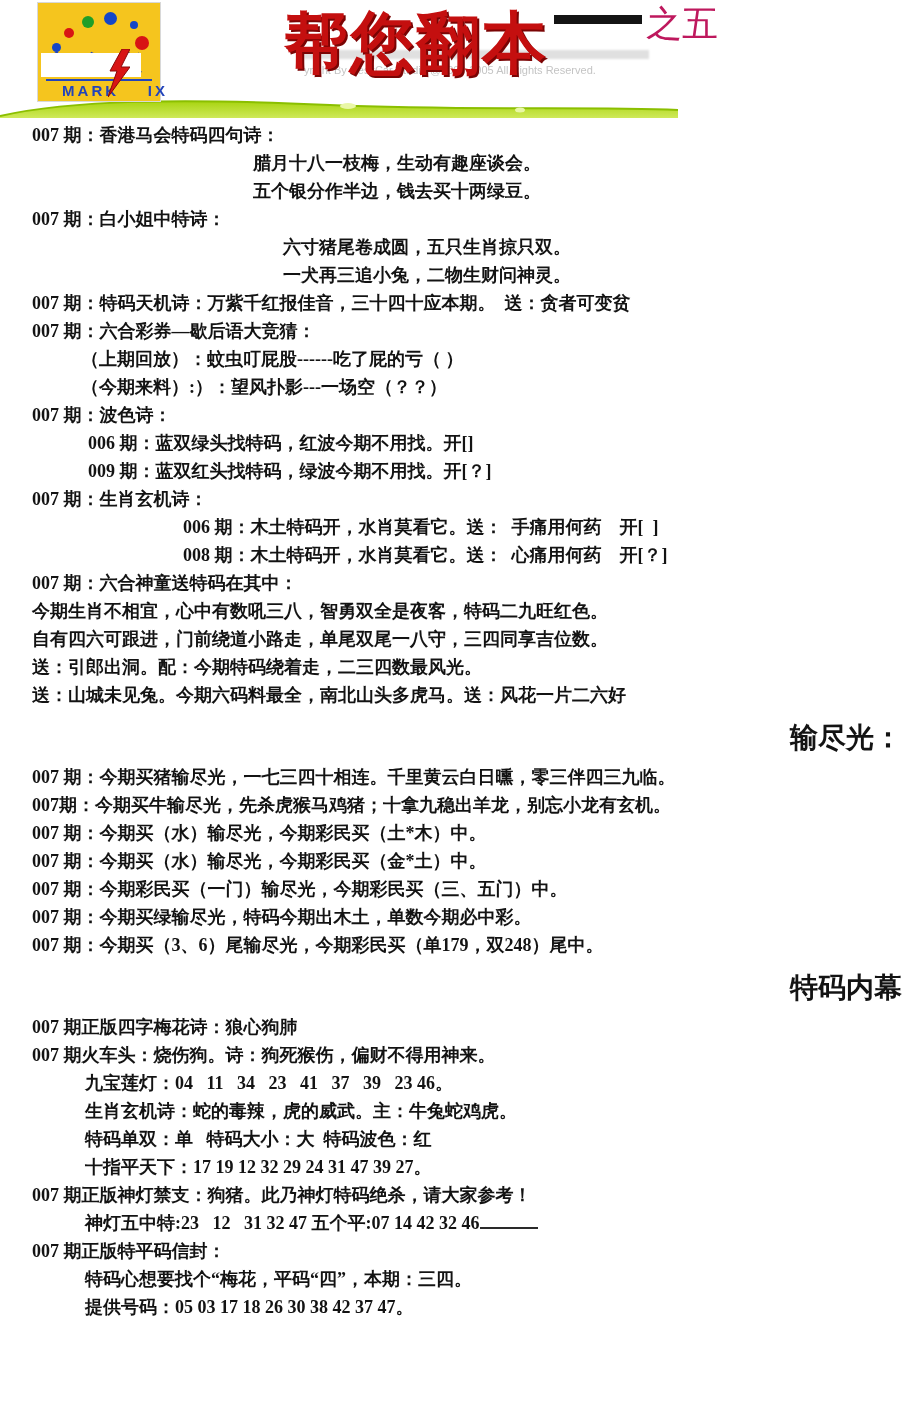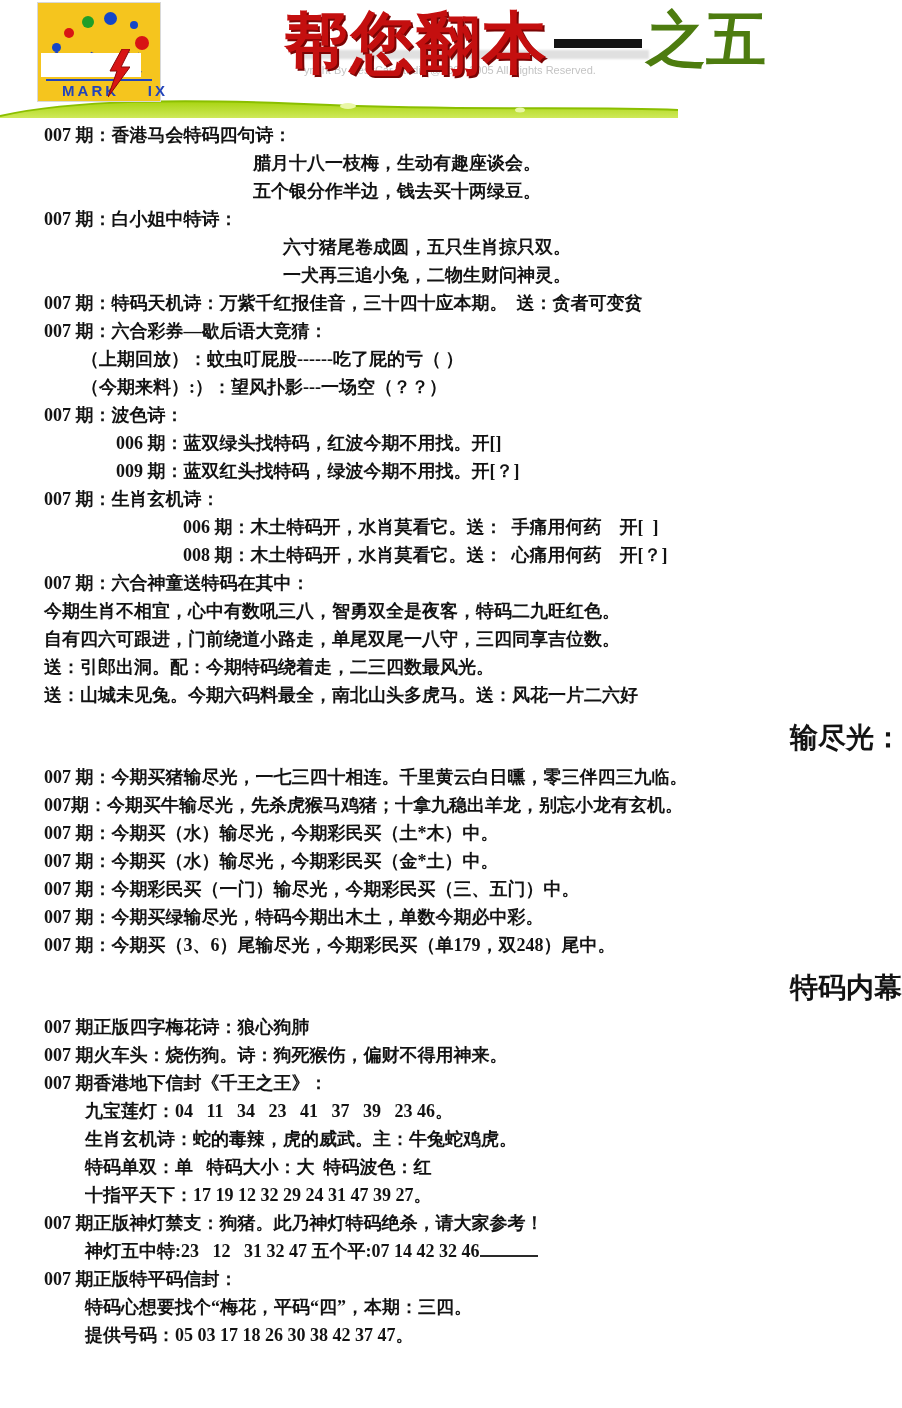--- a/index.html
+++ b/index.html
@@ -25,36 +25,36 @@
            font-family:"Liberation Sans","DejaVu Sans",sans-serif;
            font-weight:bold;font-size:15px;letter-spacing:3px;padding-left:16px;}
   .bolt{position:absolute;left:70px;top:46px;width:22px;height:48px;z-index:4;}
 
   .title-wrap{position:absolute;left:284px;top:0;height:100px;white-space:nowrap;z-index:2;}
   .title-cn{display:inline-block;font-size:64px;font-weight:bold;color:#c40f0f;
             text-shadow:2px 2px 0 #7a0404;letter-spacing:2px;transform:scaleY(1.05);
             vertical-align:top;}
   .title-dash{display:inline-block;width:88px;height:9px;background:#141414;
               margin:0 4px 0 6px;vertical-align:18px;}
-  .title-suffix{display:inline-block;font-size:60px;font-weight:bold;color:#4d7c0f;
+  .title-suffix{display:inline-block;font-size:36px;font-weight:normal;color:#be185d;
                 vertical-align:6px;}
   .wm{position:absolute;left:304px;top:50px;width:345px;z-index:1;}
   .wm-blur{height:9px;background:#e0e0e0;filter:blur(1px);margin-bottom:5px;}
   .wm-text{font-family:"Liberation Sans","DejaVu Sans",sans-serif;font-size:11px;color:#c4c4c4;}
 
   .grass{position:absolute;left:0;top:98px;width:678px;height:20px;z-index:2;}
 
   
   #content{position:relative;padding-top:3px;}
-  .line{font-weight:bold;font-size:18px;line-height:28px;margin-left:44px;
+  .line{font-weight:bold;font-size:18px;line-height:28px;margin-left:32px;
         white-space:pre-wrap;color:#131313;}
   .ind-a{margin-left:253px;}
   .ind-b{margin-left:283px;}
   .ind-c{margin-left:81px;}
-  .ind-d{margin-left:116px;}
+  .ind-d{margin-left:88px;}
   .ind-e{margin-left:183px;}
   .ind-f{margin-left:85px;}
   .h1{font-size:28px;font-weight:bold;margin:12px 0 8px 32px;line-height:34px;color:#131313;text-align:right;}
   .u{display:inline-block;width:58px;border-bottom:2px solid #2a2a2a;height:14px;}
 </style>
 </head>
 <body>
 
 <div id="page">
 
@@ -130,21 +130,20 @@
     <div class="line">007 期：今期买（水）输尽光，今期彩民买（土*木）中。</div>
     <div class="line">007 期：今期买（水）输尽光，今期彩民买（金*土）中。</div>
     <div class="line">007 期：今期彩民买（一门）输尽光，今期彩民买（三、五门）中。</div>
     <div class="line">007 期：今期买绿输尽光，特码今期出木土，单数今期必中彩。</div>
     <div class="line">007 期：今期买（3、6）尾输尽光，今期彩民买（单179，双248）尾中。</div>
 
     <div class="h1">特码内幕</div>
 
     <div class="line">007 期正版四字梅花诗：狼心狗肺</div>
     <div class="line">007 期火车头：烧伤狗。诗：狗死猴伤，偏财不得用神来。</div>
-    <div class="line">007 期香港地下信封《千王之王》：</div>
     <div class="line ind-f">九宝莲灯：04   11   34   23   41   37   39   23 46。</div>
     <div class="line ind-f">生肖玄机诗：蛇的毒辣，虎的威武。主：牛兔蛇鸡虎。</div>
     <div class="line ind-f">特码单双：单   特码大小：大  特码波色：红</div>
     <div class="line ind-f">十指平天下：17 19 12 32 29 24 31 47 39 27。</div>
     <div class="line">007 期正版神灯禁支：狗猪。此乃神灯特码绝杀，请大家参考！</div>
     <div class="line ind-f"><span>神灯五中特:23   12   31 32 47 五个平:07 14 42 32 46</span><span class="u"></span></div>
     <div class="line">007 期正版特平码信封：</div>
     <div class="line ind-f">特码心想要找个“梅花，平码“四”，本期：三四。</div>
     <div class="line ind-f">提供号码：05 03 17 18 26 30 38 42 37 47。</div>
 

